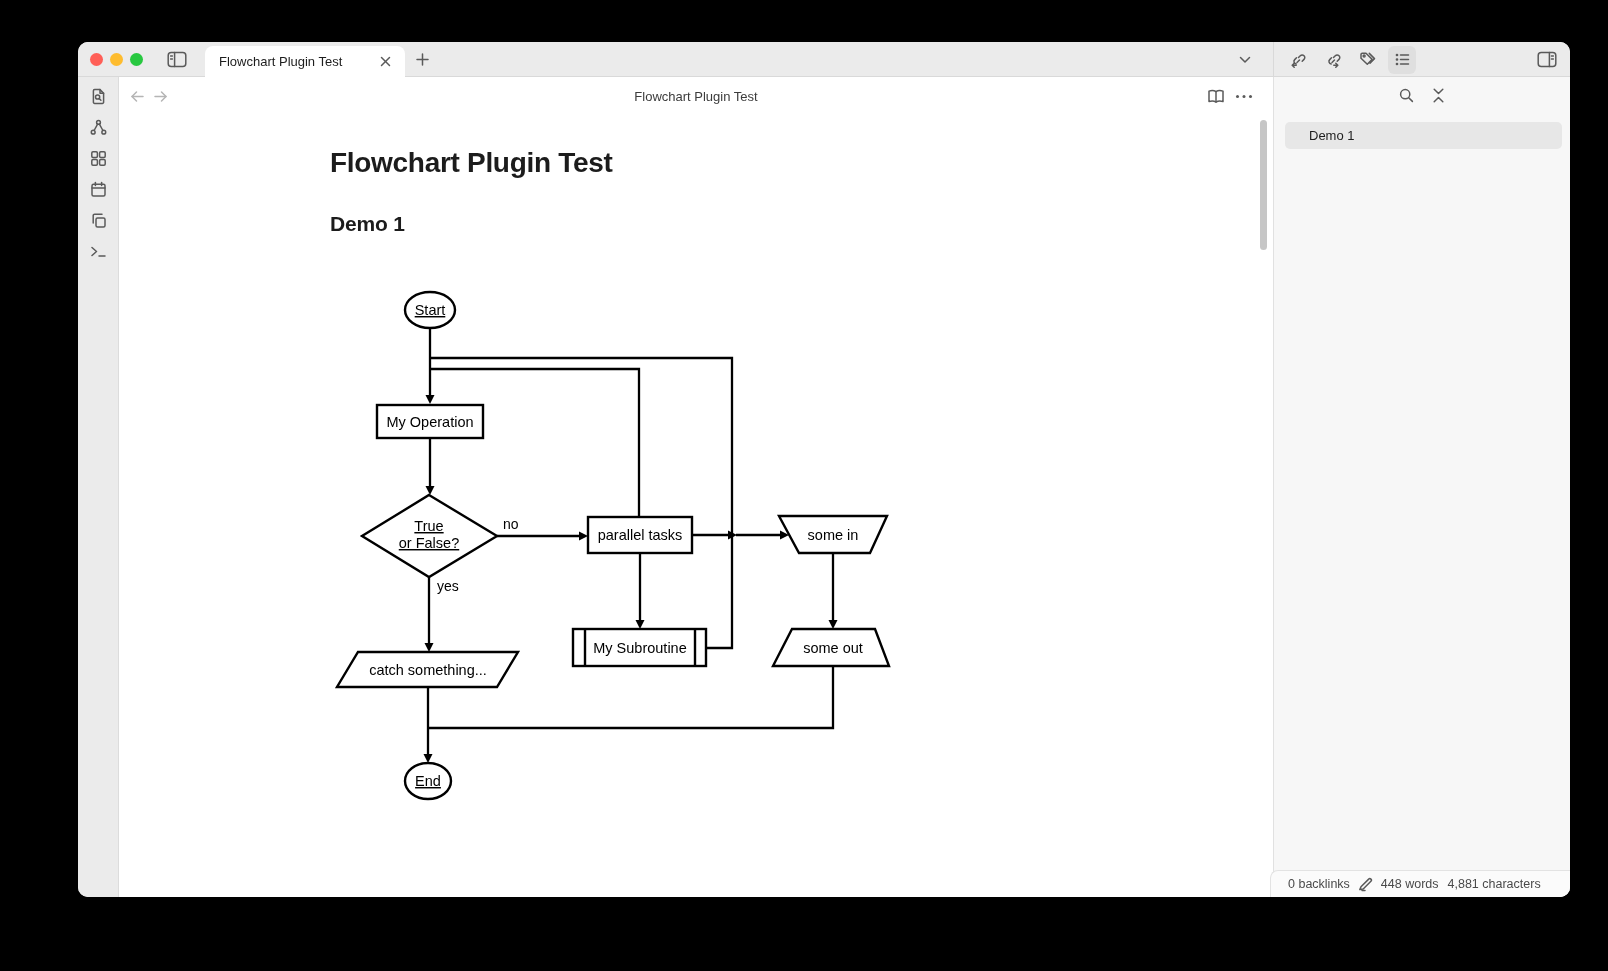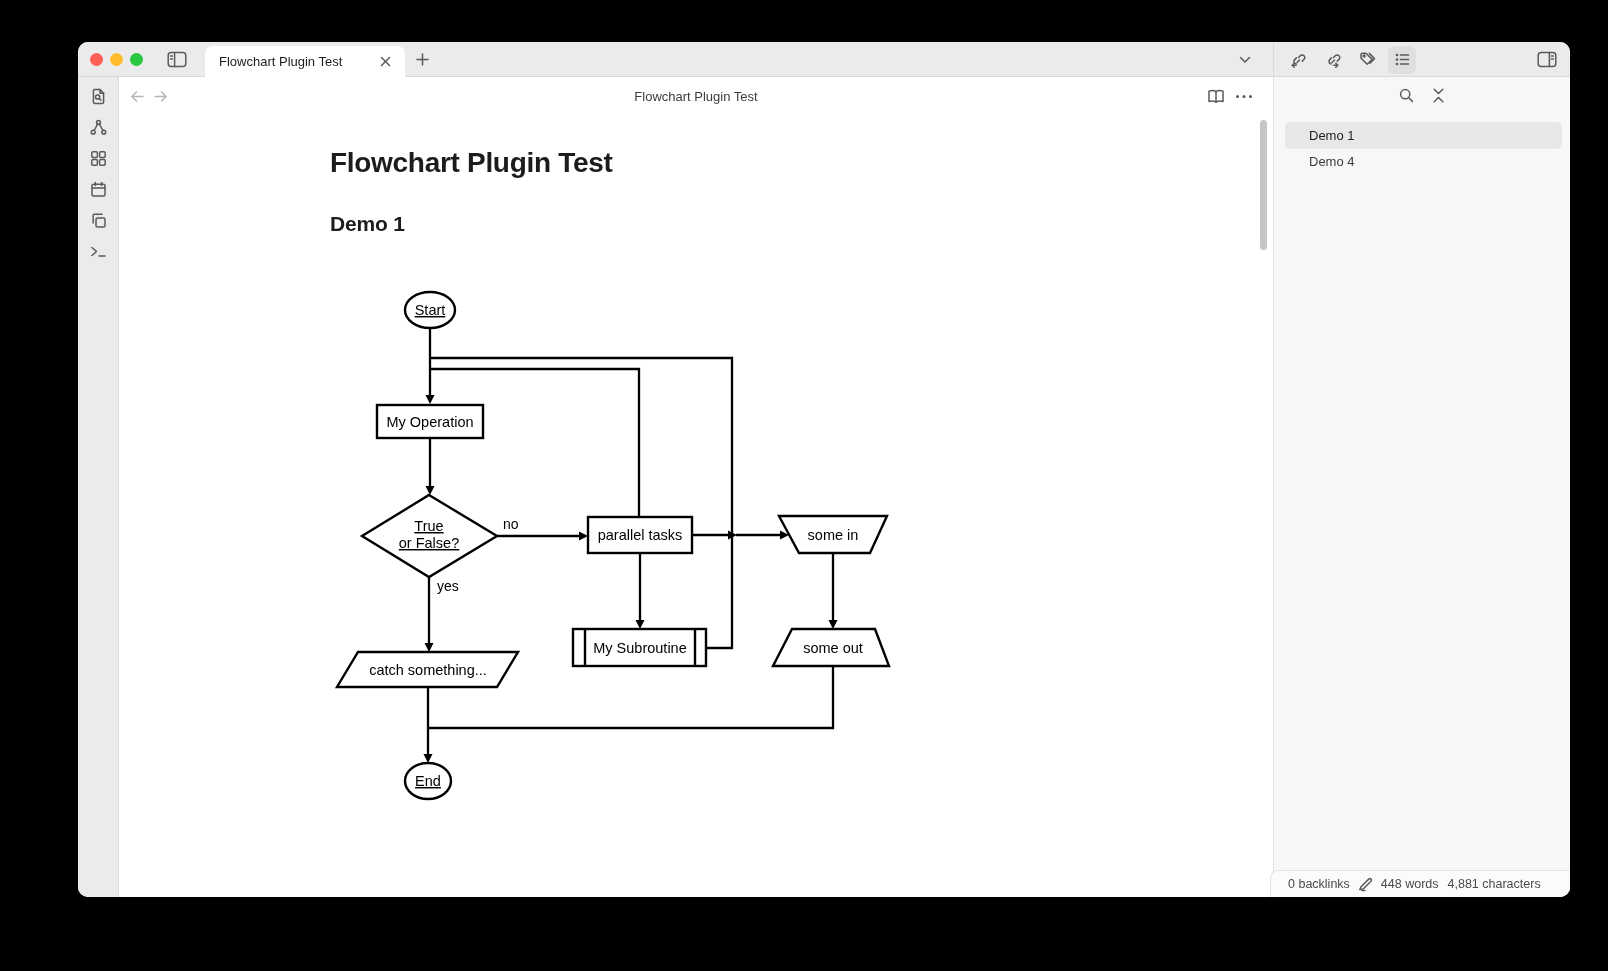--- a/index.html
+++ b/index.html
@@ -302,21 +302,20 @@
         <circle cx="7.2" cy="7.2" r="4.6"></circle>
           <line x1="10.7" y1="10.7" x2="14.4" y2="14.4"></line>
       </svg>
       <svg class="li" width="15" height="17" viewBox="0 0 15 17">
         <polyline points="3.2,2.2 7.5,6.5 11.8,2.2"></polyline>
           <polyline points="3.2,14.8 7.5,10.5 11.8,14.8"></polyline>
       </svg>
     </div>
     <div class="outline">
       <div class="outline-item active">Demo 1</div>
-      <div class="outline-item">Demo 4</div>
     </div>
   </div>
 
   <div class="statusbar">
     <span>0 backlinks</span>
     <svg class="li" width="15" height="15" viewBox="0 0 15 15">
       <path d="M1.8 12.6 L3 9.8 10.7 2.1 a1.55 1.55 0 0 1 2.2 2.2 L5.2 12 1.8 12.6 Z"></path>
         <line x1="4" y1="13.4" x2="7" y2="13.4"></line>
     </svg>
     <span class="grp">

